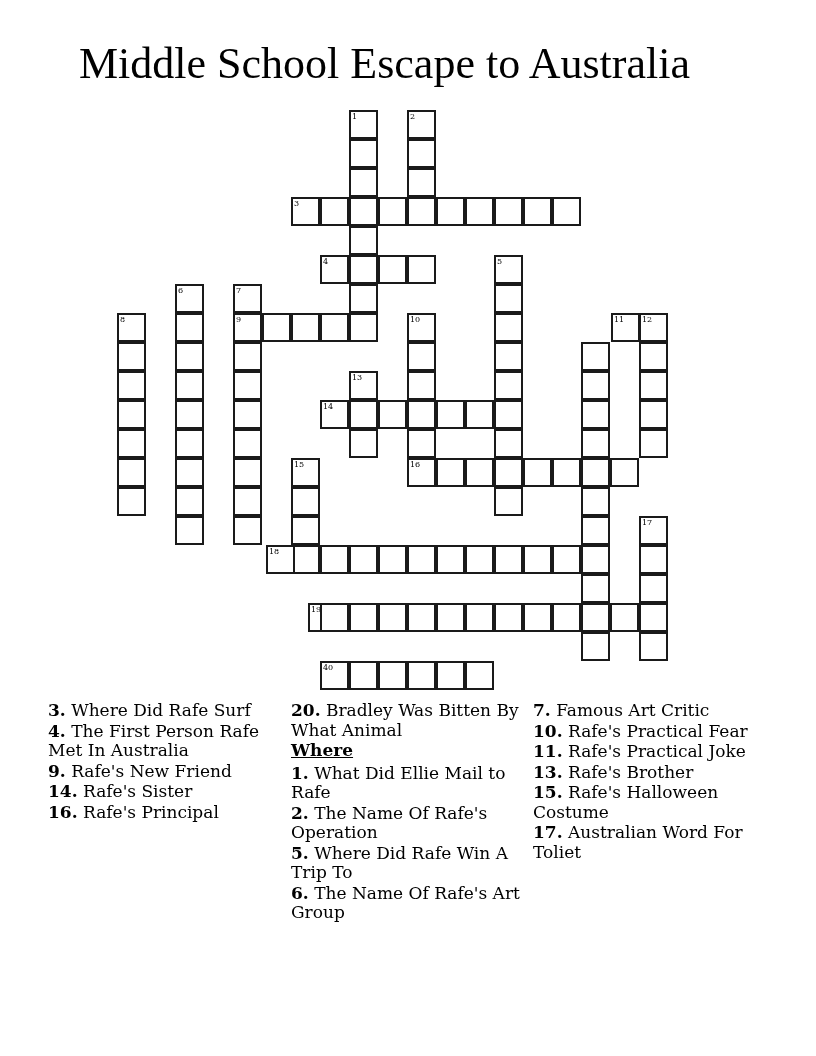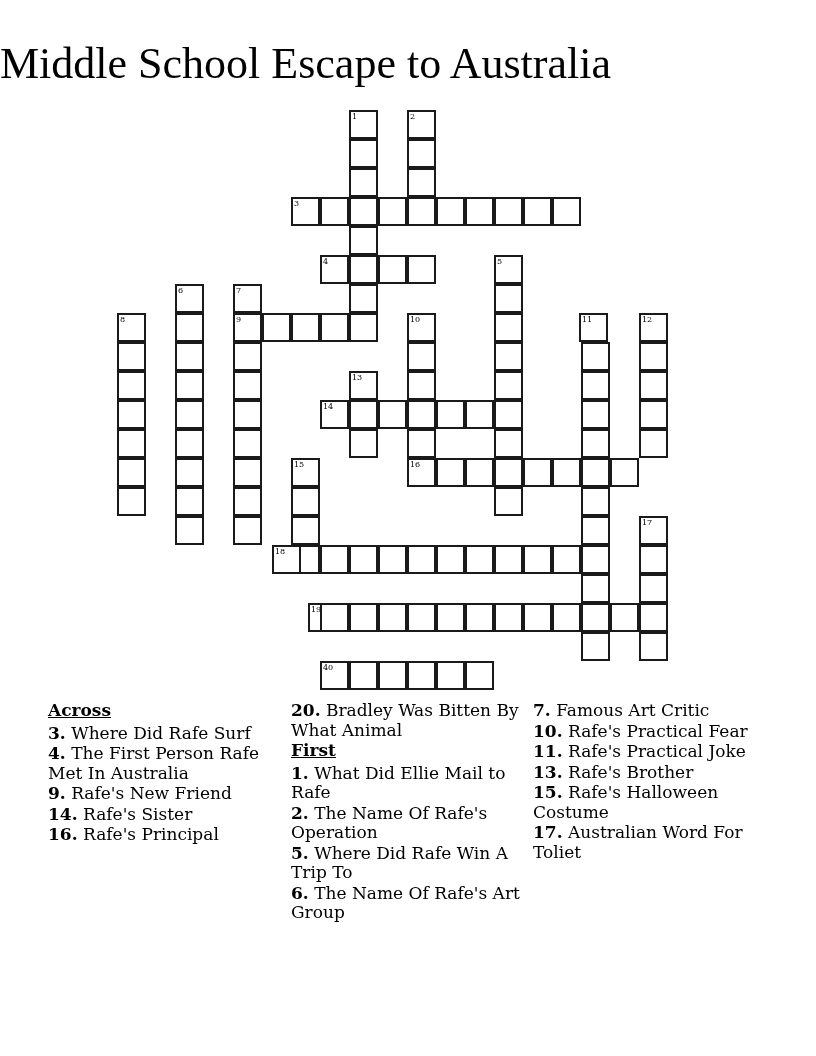--- a/index.html
+++ b/index.html
@@ -1,18 +1,18 @@
 <!DOCTYPE html>
 <html><head>
 <meta charset="utf-8">
 <style>
   html, body { margin:0; padding:0; background:#ffffff; }
   body { width:816px; height:1056px; position:relative; overflow:hidden;
          font-family:"DejaVu Serif", "Liberation Serif", serif; color:#000; }
-  .title { position:absolute; left:0; top:38px; width:690px; text-align:left;
+  .title { position:absolute; left:0; top:38px; width:690px; text-align:right;
            font-family:"Liberation Serif", "DejaVu Serif", serif; font-size:44px; line-height:52px; }
   .grid { position:absolute; left:0; top:0; width:816px; height:700px; }
   .cell { position:absolute; width:29px; height:29px; box-sizing:border-box;
           border:2px solid #1a1a1a; background:#fff; }
   .cell .num { position:absolute; left:1px; top:0px; font-size:8px; line-height:9px;
                font-family:"DejaVu Serif", serif; }
   .clues { position:absolute; top:701px; font-family:"DejaVu Serif", serif;
            font-size:17px; line-height:19.5px; }
   .col1 { left:48px; width:235px; }
   .col2 { left:291px; width:235px; }
@@ -108,21 +108,21 @@
     <div class="cell" style="left: 407px; top: 313px;">
       <span class="num">10</span>
     </div>
     <div class="cell" style="left: 407px; top: 342px;"></div>
     <div class="cell" style="left: 407px; top: 371px;"></div>
     <div class="cell" style="left: 407px; top: 400px;"></div>
     <div class="cell" style="left: 407px; top: 429px;"></div>
     <div class="cell" style="left: 407px; top: 458px;">
       <span class="num">16</span>
     </div>
-    <div class="cell" style="left: 579px; top: 313px;">
+    <div class="cell" style="left: 611px; top: 313px;">
       <span class="num">11</span>
     </div>
     <div class="cell" style="left: 581px; top: 342px;"></div>
     <div class="cell" style="left: 581px; top: 371px;"></div>
     <div class="cell" style="left: 581px; top: 400px;"></div>
     <div class="cell" style="left: 581px; top: 429px;"></div>
     <div class="cell" style="left: 581px; top: 458px;"></div>
     <div class="cell" style="left: 581px; top: 487px;"></div>
     <div class="cell" style="left: 581px; top: 516px;"></div>
     <div class="cell" style="left: 581px; top: 545px;"></div>
@@ -158,21 +158,21 @@
     <div class="cell" style="left: 523px; top: 458px;"></div>
     <div class="cell" style="left: 552px; top: 458px;"></div>
     <div class="cell" style="left: 610px; top: 458px;"></div>
     <div class="cell" style="left: 639px; top: 516px;">
       <span class="num">17</span>
     </div>
     <div class="cell" style="left: 639px; top: 545px;"></div>
     <div class="cell" style="left: 639px; top: 574px;"></div>
     <div class="cell" style="left: 639px; top: 603px;"></div>
     <div class="cell" style="left: 639px; top: 632px;"></div>
-    <div class="cell" style="left: 272px; top: 545px;">
+    <div class="cell" style="left: 266px; top: 545px;">
       <span class="num">18</span>
     </div>
     <div class="cell" style="left: 320px; top: 545px;"></div>
     <div class="cell" style="left: 349px; top: 545px;"></div>
     <div class="cell" style="left: 378px; top: 545px;"></div>
     <div class="cell" style="left: 407px; top: 545px;"></div>
     <div class="cell" style="left: 436px; top: 545px;"></div>
     <div class="cell" style="left: 465px; top: 545px;"></div>
     <div class="cell" style="left: 494px; top: 545px;"></div>
     <div class="cell" style="left: 523px; top: 545px;"></div>
@@ -194,31 +194,30 @@
       <span class="num">40</span>
     </div>
     <div class="cell" style="left: 349px; top: 661px;"></div>
     <div class="cell" style="left: 378px; top: 661px;"></div>
     <div class="cell" style="left: 407px; top: 661px;"></div>
     <div class="cell" style="left: 436px; top: 661px;"></div>
     <div class="cell" style="left: 465px; top: 661px;"></div>
   </div>
 
 <div class="clues col1">
-  <div class="heading">Across</div>
   <div class="clue"><b>3.</b> <span>Where Did Rafe Surf</span></div>
   <div class="clue"><b>4.</b> <span>The First Person Rafe Met In Australia</span></div>
   <div class="clue"><b>9.</b> <span>Rafe's New Friend</span></div>
   <div class="clue"><b>14.</b> <span>Rafe's Sister</span></div>
   <div class="clue"><b>16.</b> <span>Rafe's Principal</span></div>
 </div>
 
 <div class="clues col2">
   <div class="clue"><b>20.</b> <span>Bradley Was Bitten By What Animal</span></div>
-  <div class="heading">First</div>
+  <div class="heading">Where</div>
   <div class="clue"><b>1.</b> <span>What Did Ellie Mail to Rafe</span></div>
   <div class="clue"><b>2.</b> <span>The Name Of Rafe's Operation</span></div>
   <div class="clue"><b>5.</b> <span>Where Did Rafe Win A Trip To</span></div>
   <div class="clue"><b>6.</b> <span>The Name Of Rafe's Art Group</span></div>
 </div>
 
 <div class="clues col3">
   <div class="clue"><b>7.</b> <span>Famous Art Critic</span></div>
   <div class="clue"><b>10.</b> <span>Rafe's Practical Fear</span></div>
   <div class="clue"><b>11.</b> <span>Rafe's Practical Joke</span></div>

